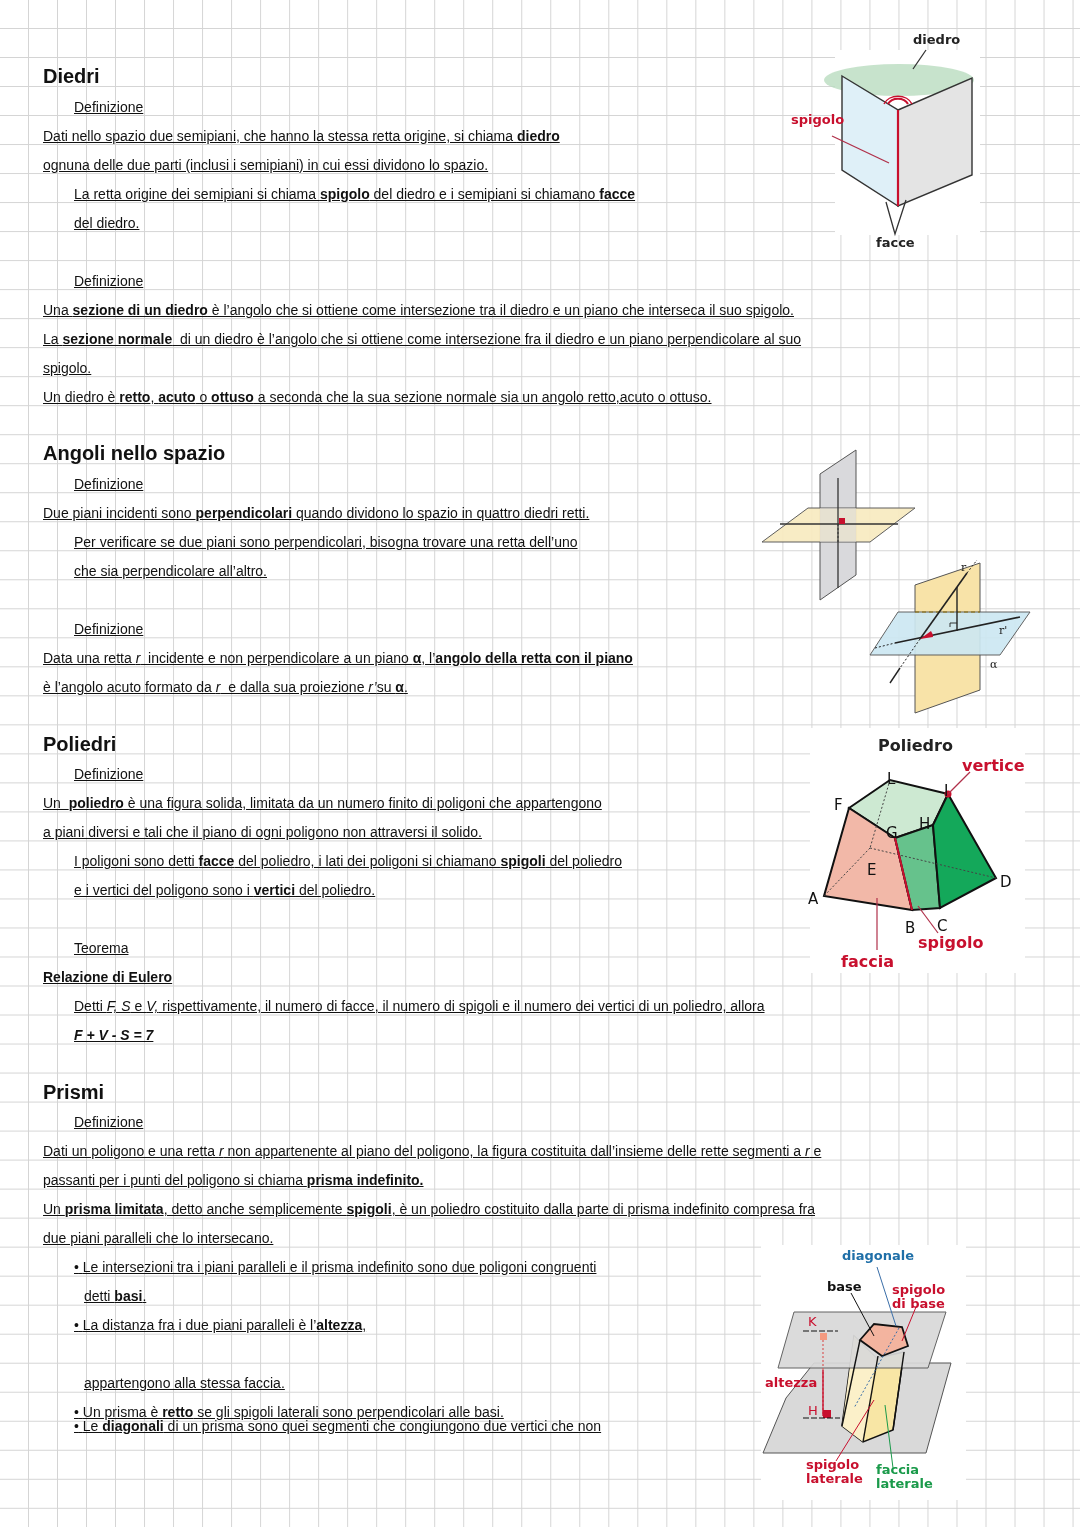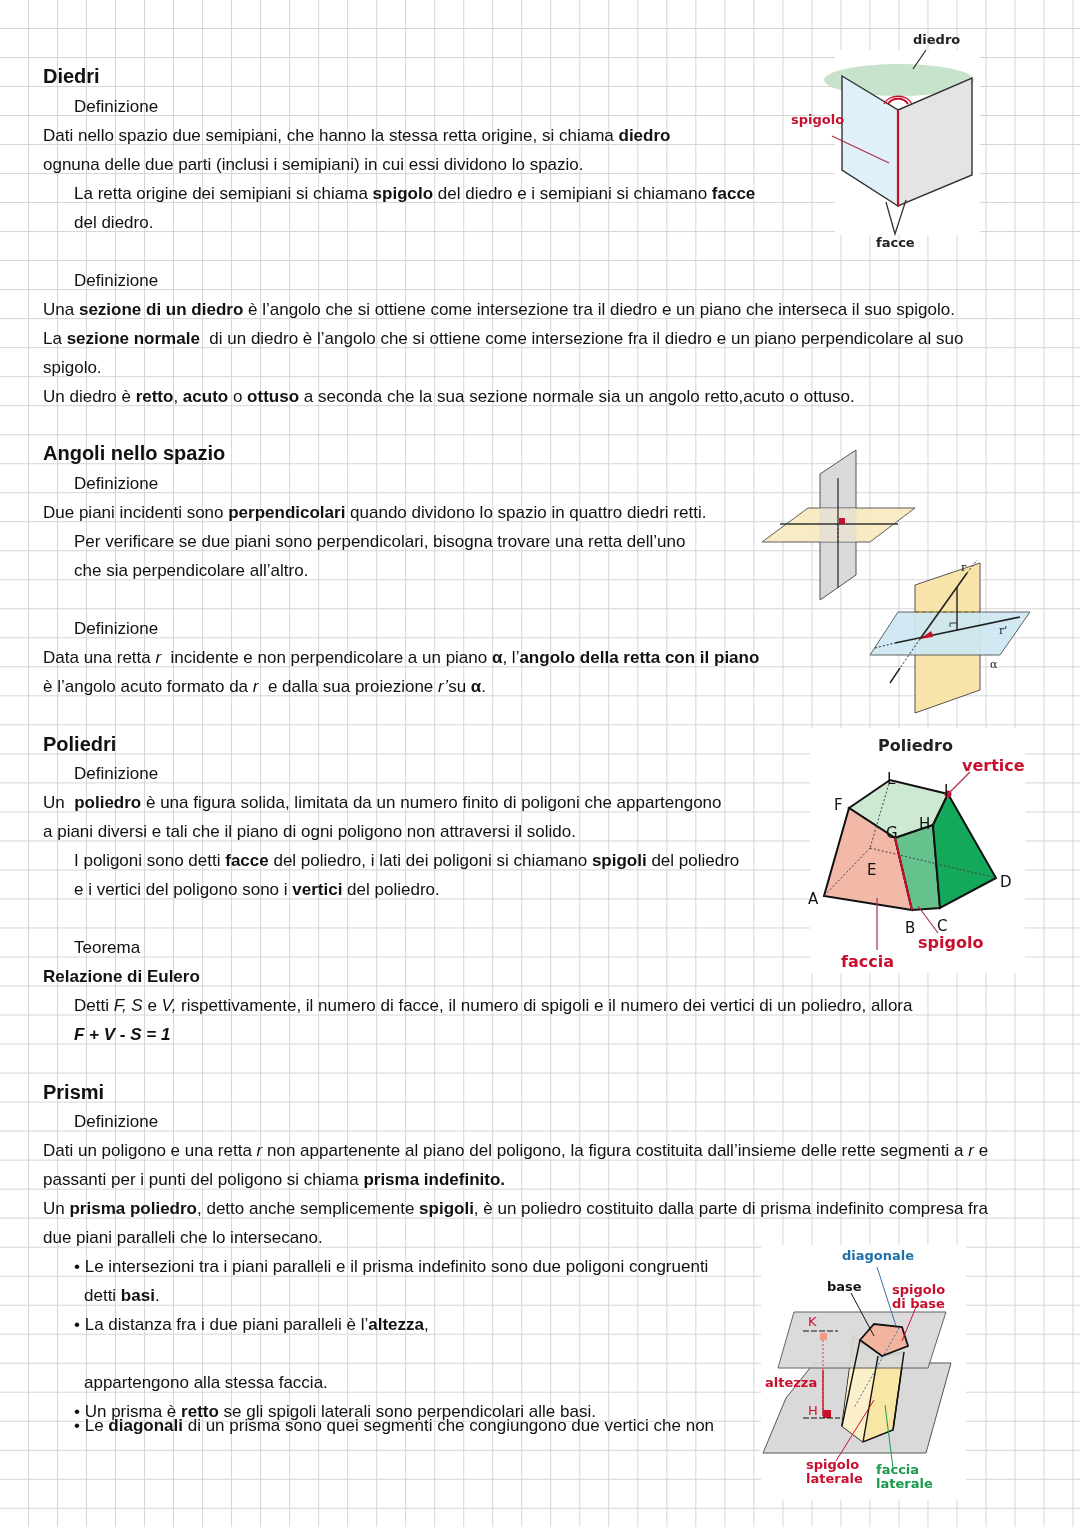--- a/index.html
+++ b/index.html
@@ -9,22 +9,23 @@
     background-image:
       linear-gradient(to right, #d4d4d4 1px, transparent 1px),
       linear-gradient(to bottom, #d4d4d4 1px, transparent 1px);
     background-size: 29.02px 29.02px;
     background-position: 28px 28px;
     font-family: "Liberation Sans", sans-serif;
     color: #111;
   }
   .line {
     position: absolute; white-space: nowrap;
-    font-size: 17px; line-height: 22px;
+    font-size: 14px; line-height: 22px;
     background: transparent;
+    text-decoration: underline;
   }
   .h {
     position: absolute; white-space: nowrap;
     font-size: 20px; font-weight: bold; line-height: 28px;
   }
   .b { font-weight: bold; }
   .i { font-style: italic; }
   .bi { font-weight: bold; font-style: italic; }
   .fig { position: absolute; }
   .fig svg { display: block; overflow: visible; }
@@ -109,21 +110,21 @@
 <div class="h" style="left:43px;top:730px;">Poliedri</div>
 <div class="line" style="left:74px;top:763px;">Definizione</div>
 <div class="line" style="left:43px;top:792px;"><span style="white-space:pre">Un  </span><span class="b">poliedro</span><span> è una figura solida, limitata da un numero finito di poligoni che appartengono</span></div>
 <div class="line" style="left:43px;top:821px;">a piani diversi e tali che il piano di ogni poligono non attraversi il solido.</div>
 <div class="line" style="left:74px;top:850px;"><span>I poligoni sono detti </span><span class="b">facce</span><span> del poliedro, i lati dei poligoni si chiamano </span><span class="b">spigoli</span><span> del poliedro</span></div>
 <div class="line" style="left:74px;top:879px;"><span>e i vertici del poligono sono i </span><span class="b">vertici</span><span> del poliedro.</span></div>
 
 <div class="line" style="left:74px;top:937px;">Teorema</div>
 <div class="line b" style="left:43px;top:966px;">Relazione di Eulero</div>
 <div class="line" style="left:74px;top:995px;"><span>Detti </span><span class="i">F, S</span><span> e </span><span class="i">V,</span><span> rispettivamente, il numero di facce, il numero di spigoli e il numero dei vertici di un poliedro, allora</span></div>
-<div class="line bi" style="left:74px;top:1024px;">F + V - S = 1</div>
+<div class="line bi" style="left:74px;top:1024px;">F + V - S = 7</div>
 
 <div class="fig" style="left:800px;top:728px;width:230px;height:245px;">
   <svg width="230" height="245" viewBox="0 0 230 245">
     <rect x="10" y="0" width="215" height="245" fill="#ffffff"></rect>
 
     <polygon points="49,80 90,52 148,66 133,97 95,110" fill="#cde9d2" stroke="#111" stroke-width="2"></polygon>
 
     <polygon points="49,80 95,110 112,182 24,168" fill="#f2b8a8" stroke="#111" stroke-width="2"></polygon>
 
     <polygon points="95,110 133,97 140,180 112,182" fill="#66c28c" stroke="#111" stroke-width="2"></polygon>
@@ -155,21 +156,21 @@
       <text x="144" y="68">I</text>
       <text x="87" y="56">L</text>
     </g>
   </svg>
 </div>
 
 <div class="h" style="left:43px;top:1078px;">Prismi</div>
 <div class="line" style="left:74px;top:1111px;">Definizione</div>
 <div class="line" style="left:43px;top:1140px;"><span>Dati un poligono e una retta </span><span class="i">r</span><span> non appartenente al piano del poligono, la figura costituita dall’insieme delle rette segmenti a </span><span class="i">r</span><span> e</span></div>
 <div class="line" style="left:43px;top:1169px;"><span>passanti per i punti del poligono si chiama </span><span class="b">prisma indefinito.</span></div>
-<div class="line" style="left:43px;top:1198px;"><span>Un </span><span class="b">prisma poliedro</span><span>, detto anche semplicemente </span><span class="b">spigoli</span><span>, è un poliedro costituito dalla parte di prisma indefinito compresa fra</span></div>
+<div class="line" style="left:43px;top:1198px;"><span>Un </span><span class="b">prisma limitata</span><span>, detto anche semplicemente </span><span class="b">spigoli</span><span>, è un poliedro costituito dalla parte di prisma indefinito compresa fra</span></div>
 <div class="line" style="left:43px;top:1227px;">due piani paralleli che lo intersecano.</div>
 
 <div class="line" style="left:74px;top:1256px;"><span>•</span> <span>Le intersezioni tra i piani paralleli e il prisma indefinito sono due poligoni congruenti</span></div>
 <div class="line" style="left:84px;top:1285px;"><span>detti </span><span class="b">basi</span><span>.</span></div>
 <div class="line" style="left:74px;top:1314px;"><span>•</span> <span>La distanza fra i due piani paralleli è l’</span><span class="b">altezza</span><span>,</span></div>
 <div class="line" style="left:74px;top:1415px;text-align:center;"><span>•</span> <span>Le </span><span class="b">diagonali</span><span> di un prisma sono quei segmenti che congiungono due vertici che non</span></div>
 <div class="line" style="left:84px;top:1372px;">appartengono alla stessa faccia.</div>
 <div class="line" style="left:74px;top:1401px;"><span>•</span> <span>Un prisma è </span><span class="b">retto</span><span> se gli spigoli laterali sono perpendicolari alle basi.</span></div>
 
 <div class="fig" style="left:756px;top:1240px;width:215px;height:260px;">

